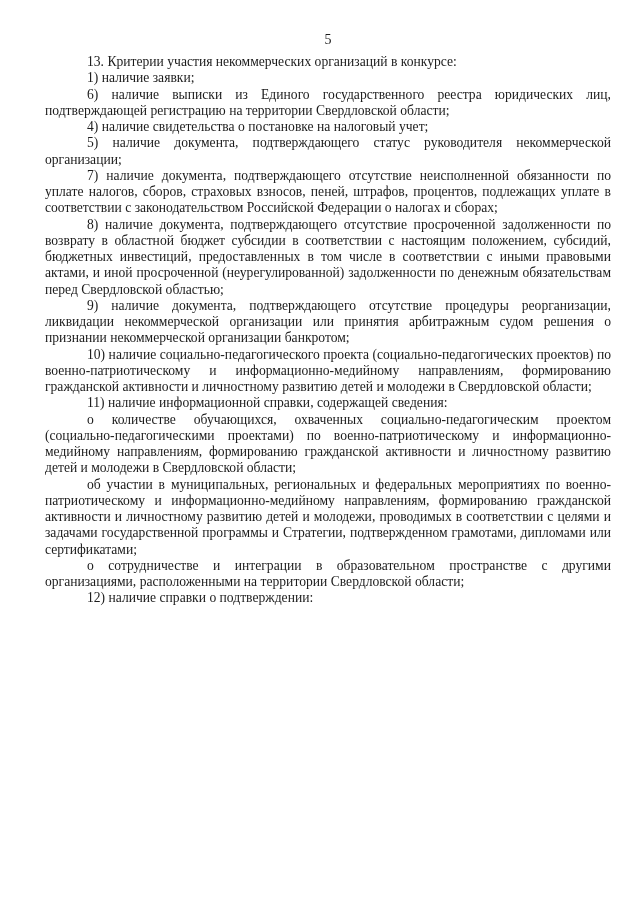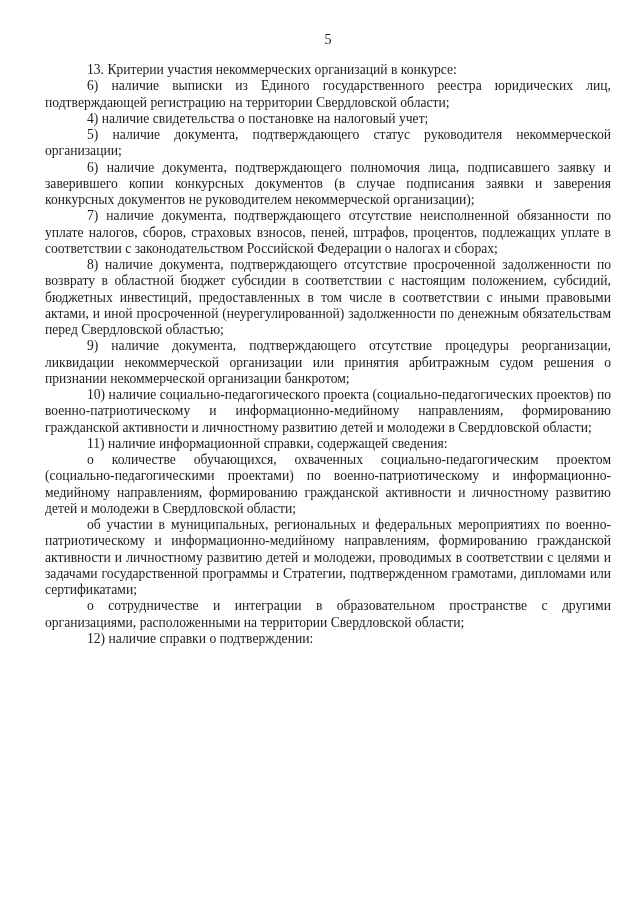--- a/index.html
+++ b/index.html
@@ -22,21 +22,21 @@
     position: absolute;
     top: 32px;
     left: 45px;
     width: 566px;
     text-align: center;
     font-size: 14px;
     line-height: 16px;
   }
   .content {
     position: absolute;
-    top: 62px;
+    top: 54px;
     left: 45px;
     width: 566px;
     font-size: 13.6px;
     line-height: 16.25px;
     text-align: justify;
     text-justify: inter-word;
   }
   .content p {
     margin: 0;
     padding: 0;
@@ -44,24 +44,24 @@
   }
 </style>
 </head>
 <body>
 
 <div class="page">
   <div class="page-number">5</div>
 
   <div class="content">
     <p>13. Критерии участия некоммерческих организаций в конкурсе:</p>
+    <p>1) наличие заявки;</p>
     <p>6) наличие выписки из Единого государственного реестра юридических лиц, подтверждающей регистрацию на территории Свердловской области;</p>
     <p>4) наличие свидетельства о постановке на налоговый учет;</p>
     <p>5) наличие документа, подтверждающего статус руководителя некоммерческой организации;</p>
-    <p>6) наличие документа, подтверждающего полномочия лица, подписавшего заявку и заверившего копии конкурсных документов (в случае подписания заявки и заверения конкурсных документов не руководителем некоммерческой организации);</p>
     <p>7) наличие документа, подтверждающего отсутствие неисполненной обязанности по уплате налогов, сборов, страховых взносов, пеней, штрафов, процентов, подлежащих уплате в соответствии с законодательством Российской Федерации о налогах и сборах;</p>
     <p>8) наличие документа, подтверждающего отсутствие просроченной задолженности по возврату в областной бюджет субсидии в соответствии с настоящим положением, субсидий, бюджетных инвестиций, предоставленных в том числе в соответствии с иными правовыми актами, и иной просроченной (неурегулированной) задолженности по денежным обязательствам перед Свердловской областью;</p>
     <p>9) наличие документа, подтверждающего отсутствие процедуры реорганизации, ликвидации некоммерческой организации или принятия арбитражным судом решения о признании некоммерческой организации банкротом;</p>
     <p>10) наличие социально-педагогического проекта (социально-педагогических проектов) по военно-патриотическому и информационно-медийному направлениям, формированию гражданской активности и личностному развитию детей и молодежи в Свердловской области;</p>
     <p>11) наличие информационной справки, содержащей сведения:</p>
     <p>о количестве обучающихся, охваченных социально-педагогическим проектом (социально-педагогическими проектами) по военно-патриотическому и информационно-медийному направлениям, формированию гражданской активности и личностному развитию детей и молодежи в Свердловской области;</p>
     <p>об участии в муниципальных, региональных и федеральных мероприятиях по военно-патриотическому и информационно-медийному направлениям, формированию гражданской активности и личностному развитию детей и молодежи, проводимых в соответствии с целями и задачами государственной программы и Стратегии, подтвержденном грамотами, дипломами или сертификатами;</p>
     <p>о сотрудничестве и интеграции в образовательном пространстве с другими организациями, расположенными на территории Свердловской области;</p>
     <p>12) наличие справки о подтверждении:</p>
   </div>

